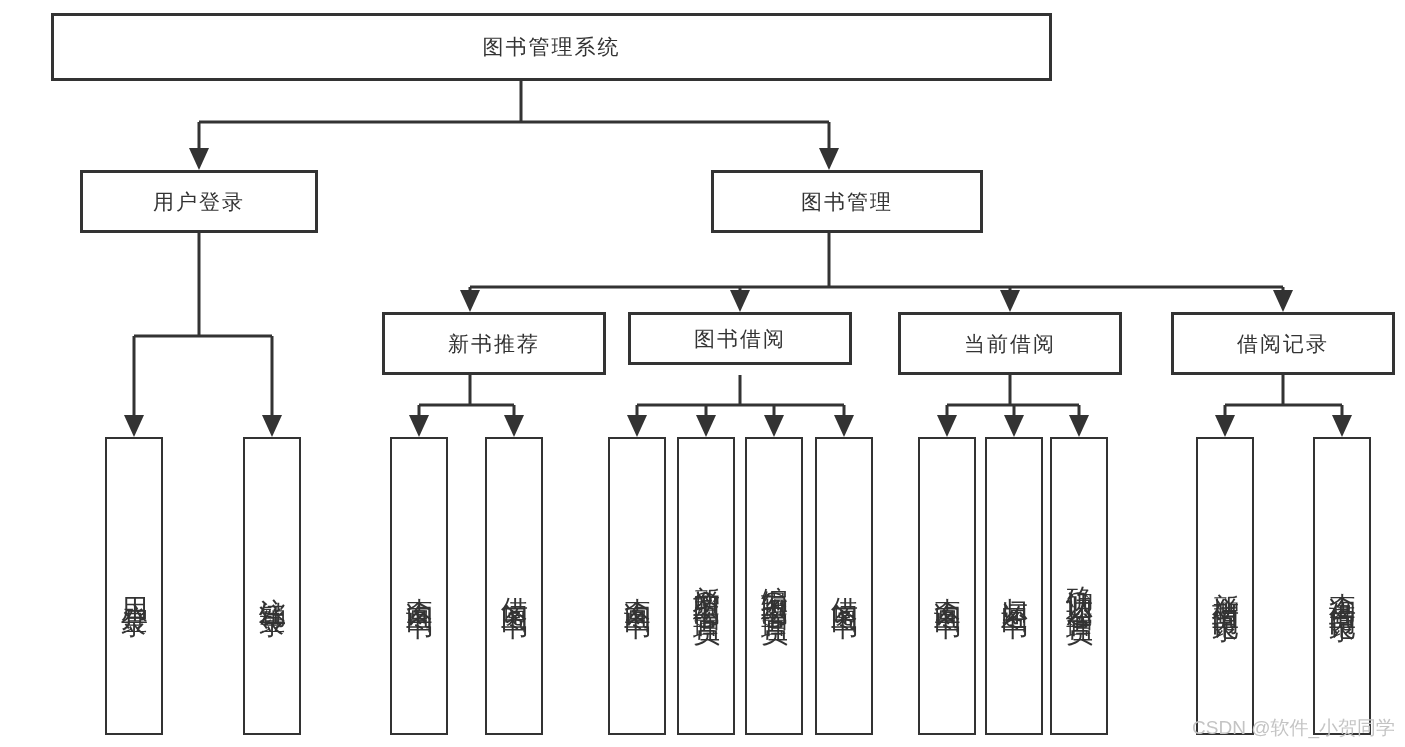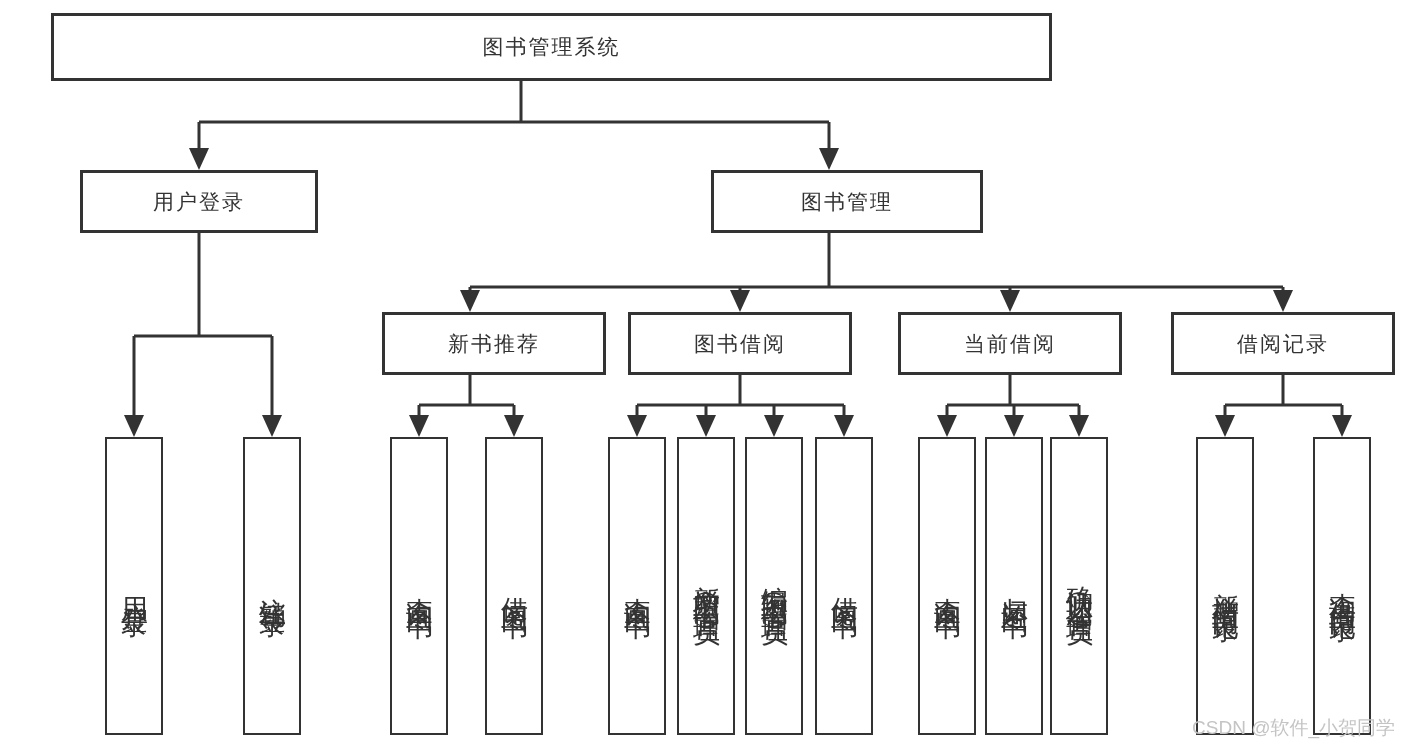--- a/index.html
+++ b/index.html
@@ -98,21 +98,21 @@
   <div class="box h-box" style="left:80px;top:170px;width:238px;height:63px;">
     <span>用户登录</span>
   </div>
   <div class="box h-box" style="left:711px;top:170px;width:272px;height:63px;">
     <span>图书管理</span>
   </div>
 
   <div class="box h-box" style="left:358px;top:312px;width:224px;height:63px;margin-left:24px;">
     <span>新书推荐</span>
   </div>
-  <div class="box h-box" style="left:628px;top:312px;width:224px;height:63px;text-align:center;">
+  <div class="box h-box" style="left:628px;top:312px;width:224px;height:53px;text-align:center;">
     <span>图书借阅</span>
   </div>
   <div class="box h-box" style="left:1171px;top:312px;width:224px;height:63px;">
     <span>借阅记录</span>
   </div>
   <div class="box h-box" style="left:898px;top:312px;width:224px;height:63px;">
     <span>当前借阅</span>
   </div>
 
   <div class="box v-box" style="left:105px;top:437px;width:58px;height:298px;">

